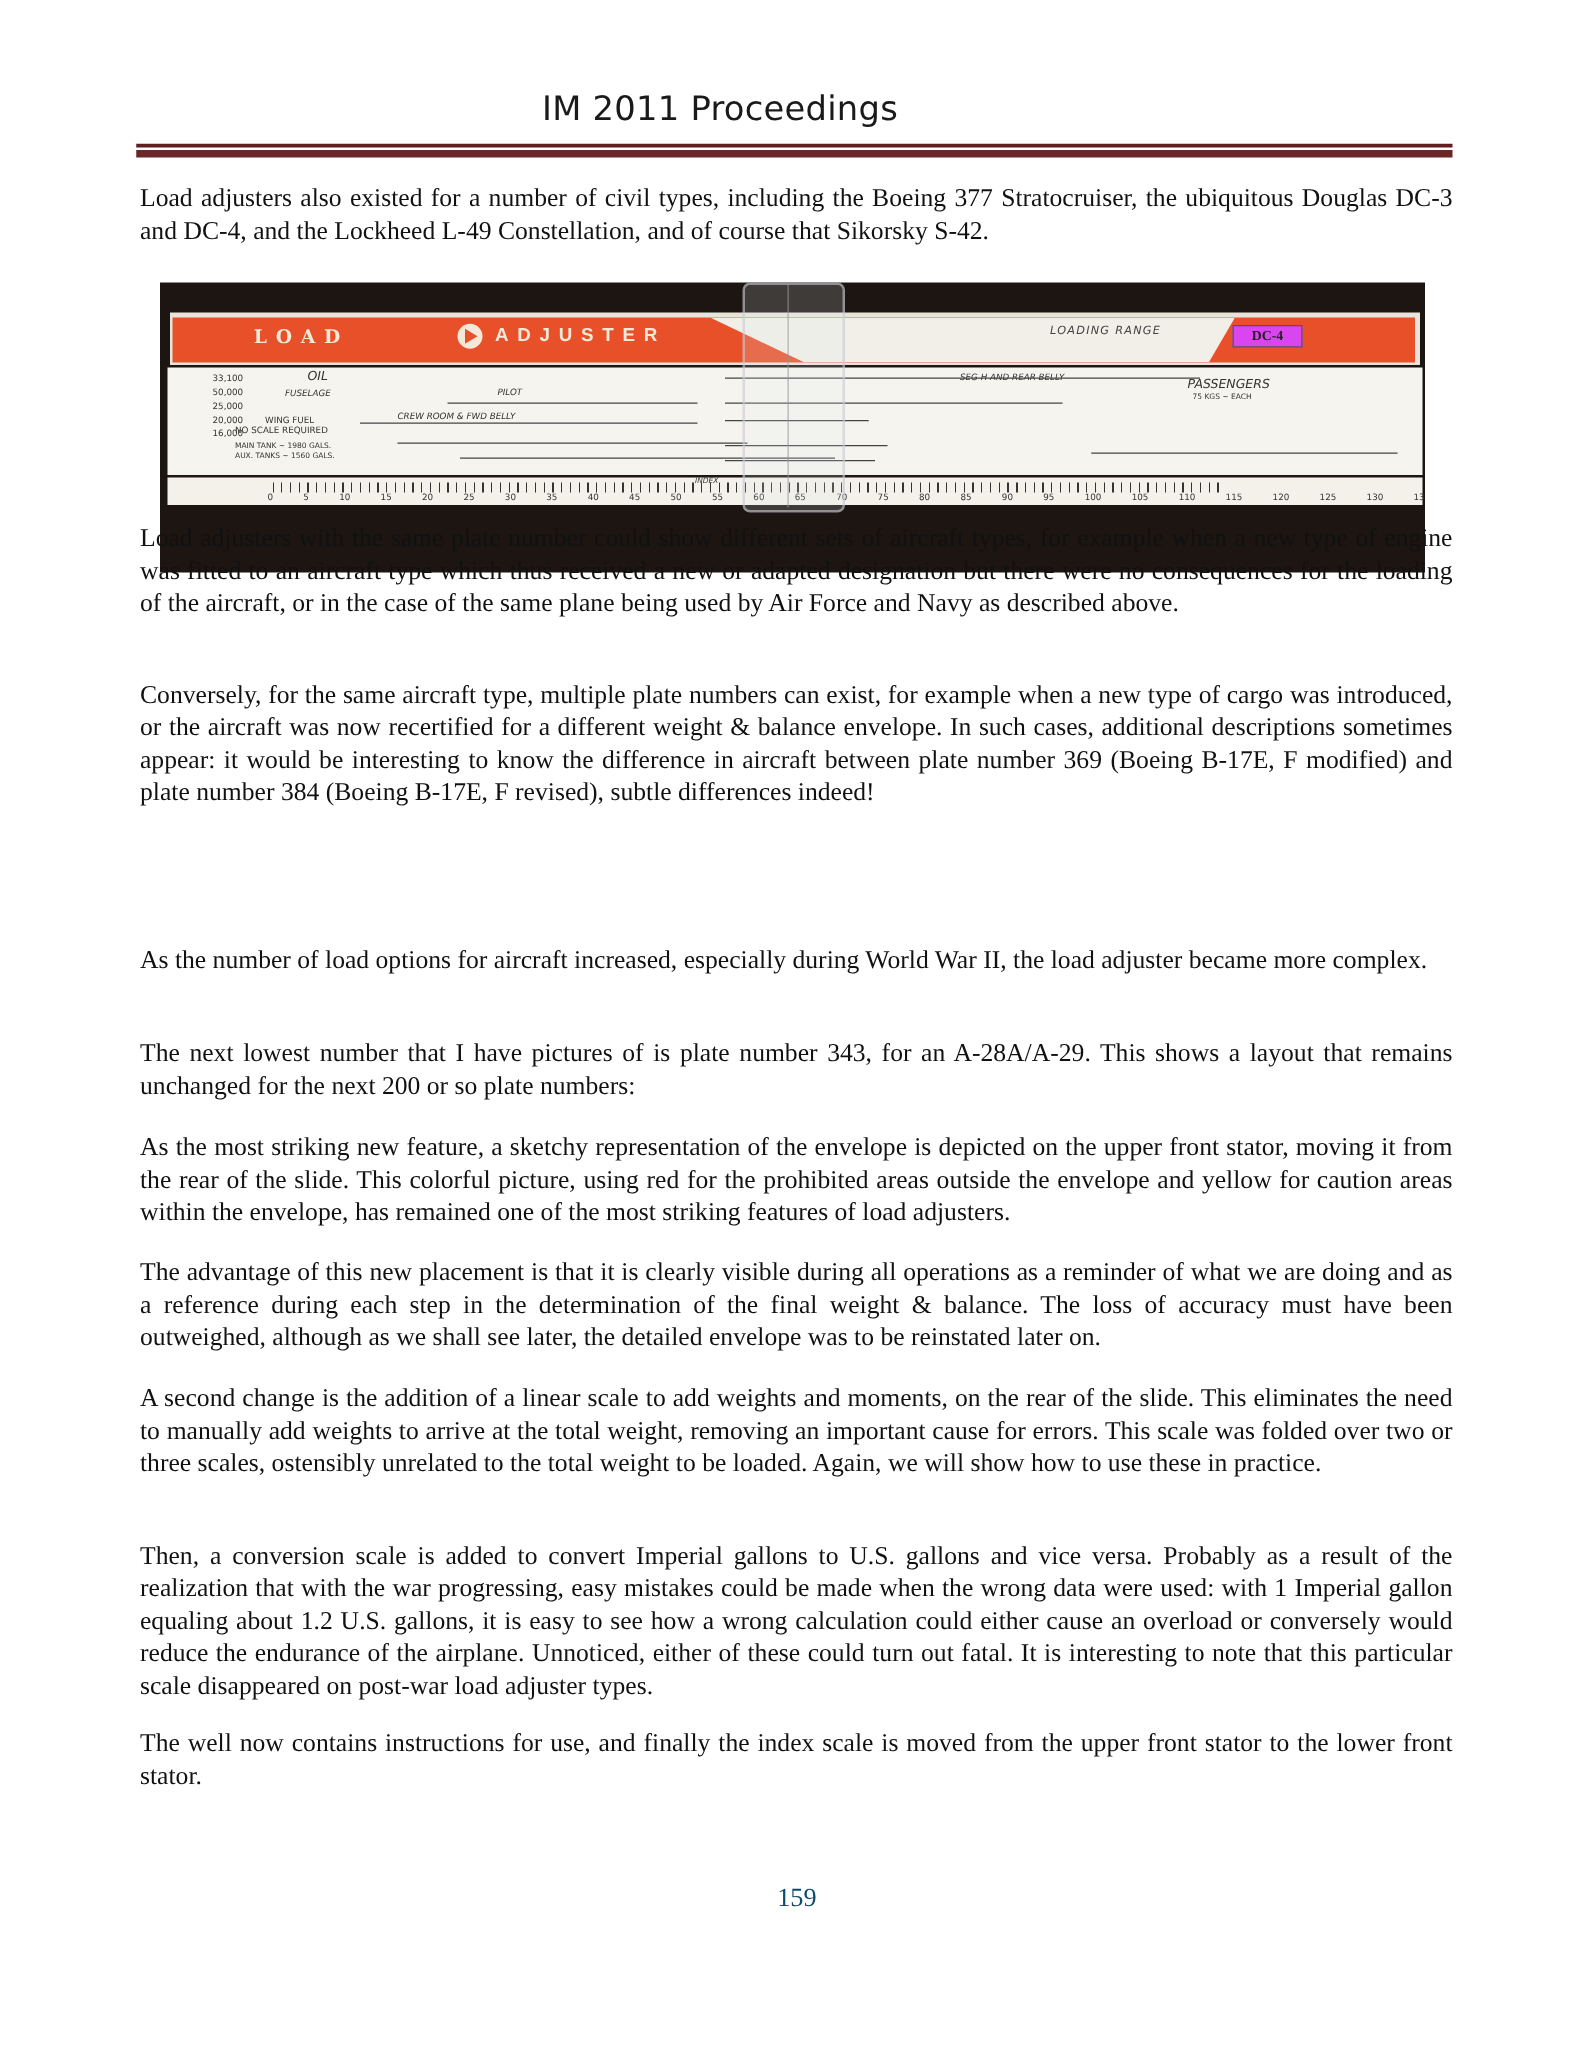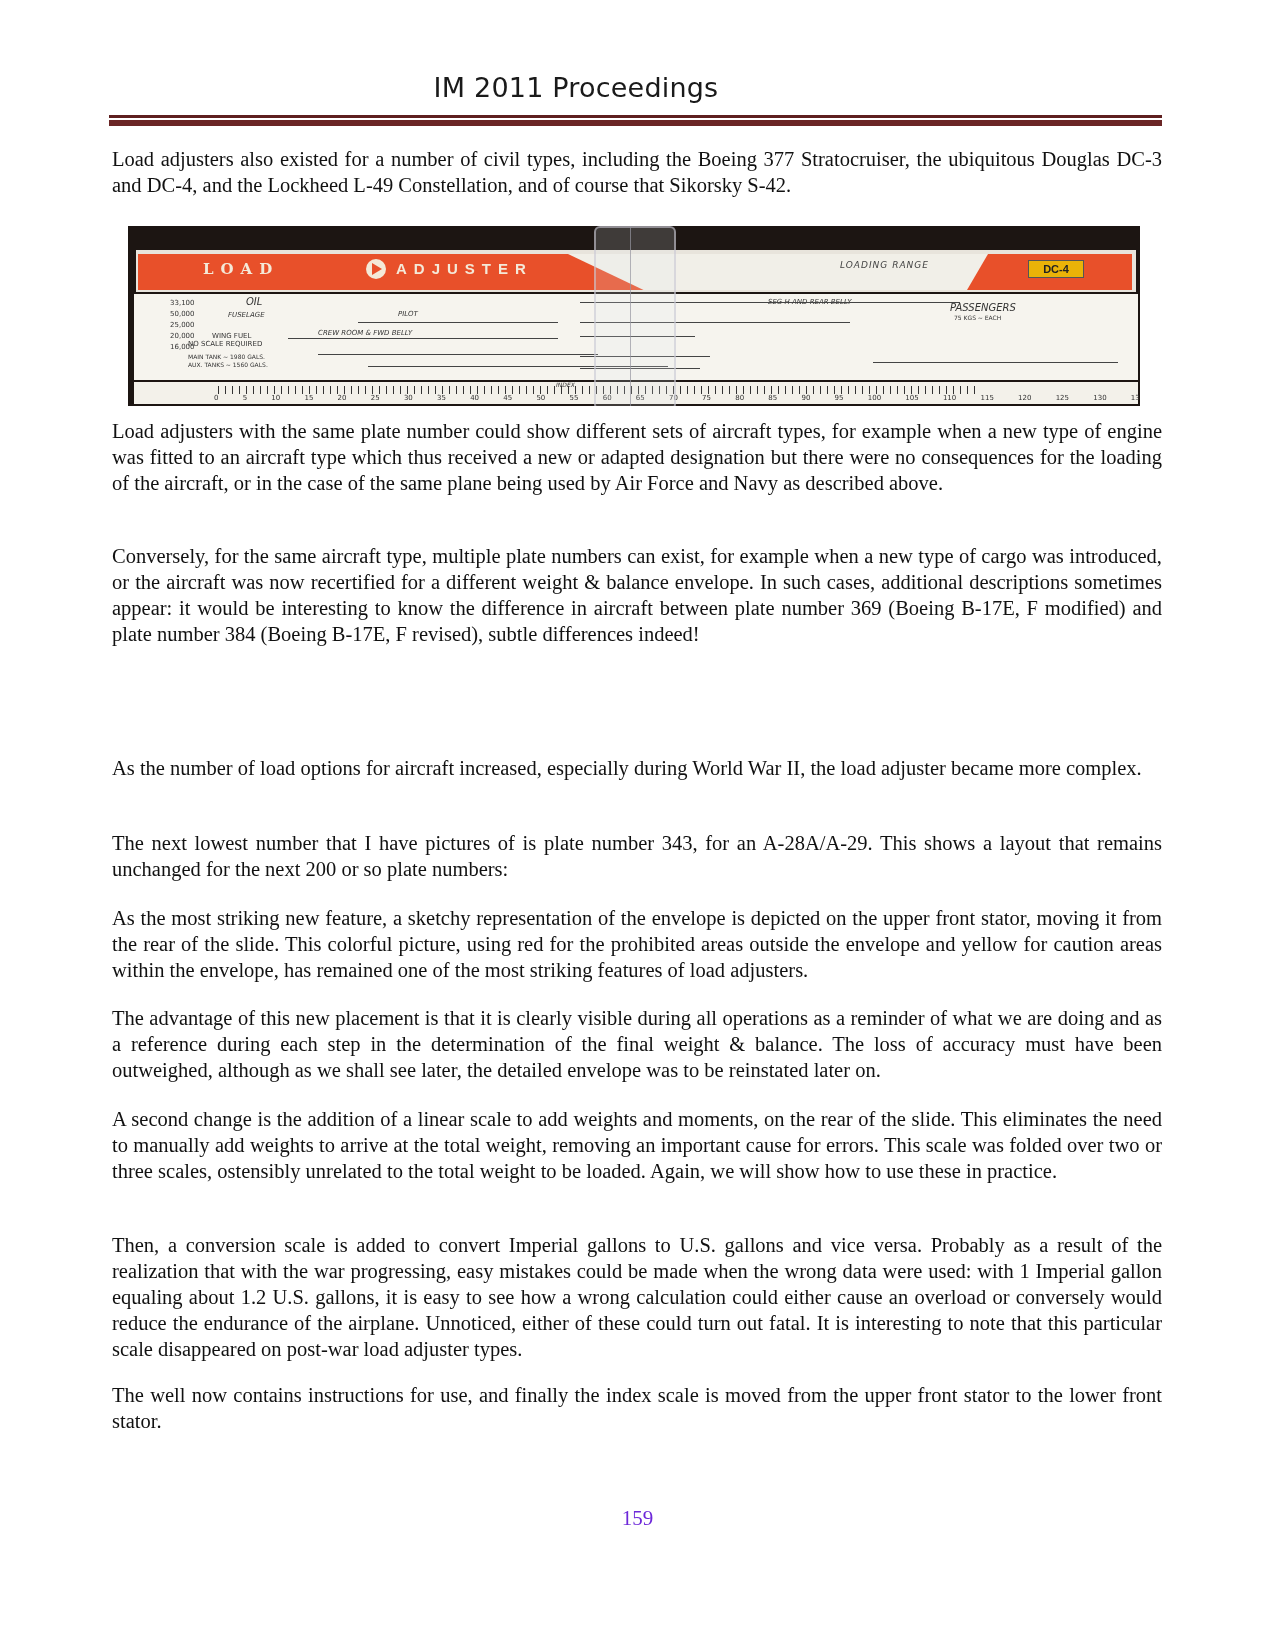--- a/index.html
+++ b/index.html
@@ -15,34 +15,34 @@
     position: absolute; left: 112px; width: 1050px;
     font-family: "Liberation Serif", serif; font-size: 20.5px; line-height: 26px; color: #111;
     text-align: justify; margin: 0;
   }
   .heading {
     position: absolute; left: 112px; top: 719px;
     font-family: "Liberation Serif", serif; font-style: italic; font-size: 27px; color: #111; margin: 0;
   }
   .page-number {
     position: absolute; left: 0; width: 1275px; top: 1506px; text-align: center;
-    font-family: "Liberation Serif", serif; font-size: 21px; color: #6d28d9;
+    font-family: "Liberation Serif", serif; font-size: 21px; color: #0c4a6e;
   }
   
-  .figure { position: absolute; left: 128px; top: 226px; width: 1012px; height: 180px; background: #1c1512; overflow: hidden; }
+  .figure { position: absolute; left: 128px; top: 226px; width: 1012px; height: 232px; background: #1c1512; overflow: hidden; }
   .fig-top { position: absolute; left: 8px; top: 24px; width: 1000px; height: 42px; background: #e8e4dc; }
   .fig-orange { position: absolute; left: 10px; top: 28px; width: 994px; height: 36px; background: #e8502a; }
   .fig-wedge-white { position: absolute; left: 440px; top: 28px; width: 420px; height: 36px; background: #f1efe8;
     clip-path: polygon(0 0, 100% 0, 100% 0, 95% 100%, 18% 100%, 0 0); }
   .fig-title { position: absolute; left: 75px; top: 34px; font-family: "DejaVu Serif", serif; font-size: 15px; letter-spacing: 7px; color: #f4e9d8; font-weight: bold; }
   .fig-logo { position: absolute; left: 238px; top: 33px; width: 20px; height: 20px; border-radius: 50%; background: #f4e9d8; }
   .fig-logo::after { content: ""; position: absolute; left: 6px; top: 4px; border-left: 10px solid #e8502a; border-top: 6px solid transparent; border-bottom: 6px solid transparent; }
   .fig-title2 { position: absolute; left: 268px; top: 34px; font-family: Liberation Sans, sans-serif; font-size: 15px; letter-spacing: 7px; color: #f4e9d8; font-weight: bold; }
   .fig-range { position: absolute; left: 712px; top: 34px; font-family: "DejaVu Sans", sans-serif; font-style: italic; font-size: 9px; color: #444; letter-spacing: 1px; }
-  .fig-model { position: absolute; left: 900px; top: 34px; width: 54px; height: 16px; background: #eab308; border: 1px solid #555; font-family: Liberation Sans, sans-serif; font-size: 11px; font-weight: bold; color: #222; text-align: center; line-height: 16px; }
+  .fig-model { position: absolute; left: 858px; top: 34px; width: 54px; height: 16px; background: #d946ef; border: 1px solid #555; font-family: Liberation Serif, serif; font-size: 11px; font-weight: bold; color: #222; text-align: center; line-height: 16px; }
   .fig-mid { position: absolute; left: 6px; top: 68px; width: 1004px; height: 86px; background: #f6f4ee; }
   .fig-bottom { position: absolute; left: 6px; top: 156px; width: 1004px; height: 22px; background: #f3f1ea; }
   .fig-scale { position: absolute; left: 90px; top: 160px; width: 760px; height: 8px;
     background: repeating-linear-gradient(90deg, #333 0 1px, transparent 1px 7px); }
   .fig-scale-labels { position: absolute; left: 86px; top: 168px; font-family: "DejaVu Sans", sans-serif; font-size: 7px; color: #333; word-spacing: 22px; white-space: nowrap; }
   .fig-lines { position: absolute; height: 1px; background: #444; }
   .fig-small { position: absolute; font-family: "DejaVu Sans", sans-serif; font-size: 7px; color: #333; white-space: nowrap; }
   .fig-cursor { position: absolute; left: 466px; top: 0px; width: 78px; height: 180px; border: 2px solid rgba(200,200,210,0.6); border-radius: 6px; background: rgba(230,235,240,0.18); }
   .fig-cursor-line { position: absolute; left: 502px; top: 0; width: 1px; height: 180px; background: rgba(150,150,160,0.7); }
 </style>

